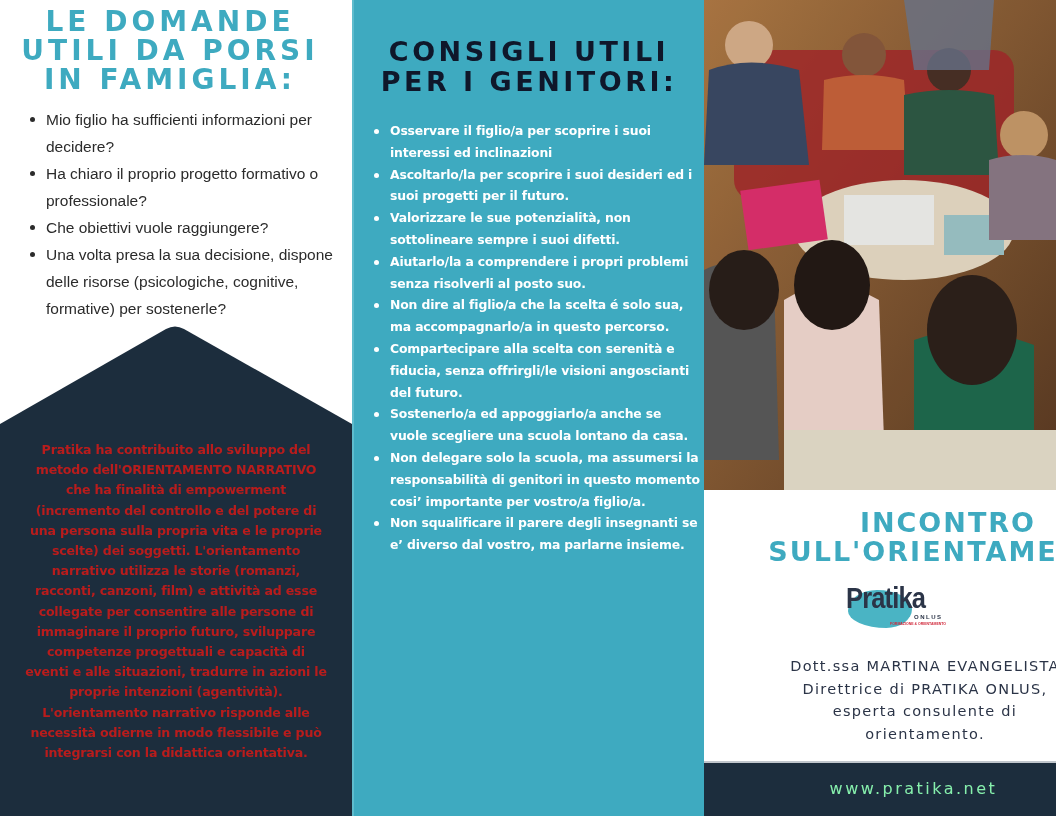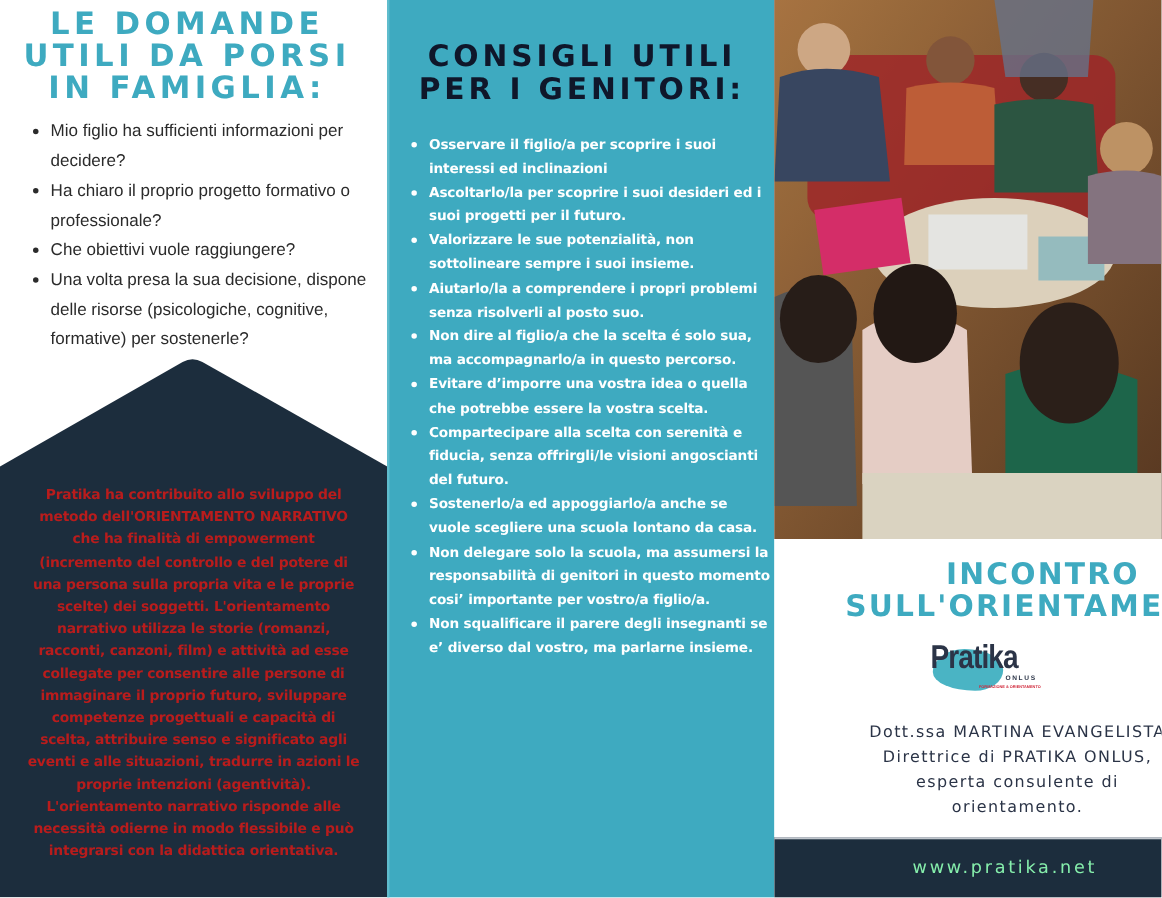--- a/index.html
+++ b/index.html
@@ -139,42 +139,40 @@
       <div>metodo dell'ORIENTAMENTO NARRATIVO</div>
       <div>che ha finalità di empowerment</div>
       <div>(incremento del controllo e del potere di</div>
       <div>una persona sulla propria vita e le proprie</div>
       <div>scelte) dei soggetti. L'orientamento</div>
       <div>narrativo utilizza le storie (romanzi,</div>
       <div>racconti, canzoni, film) e attività ad esse</div>
       <div>collegate per consentire alle persone di</div>
       <div>immaginare il proprio futuro, sviluppare</div>
       <div>competenze progettuali e capacità di</div>
-      <div>scelta, attribuire senso e significato agli</div>
       <div>eventi e alle situazioni, tradurre in azioni le</div>
       <div>proprie intenzioni (agentività).</div>
       <div>L'orientamento narrativo risponde alle</div>
       <div>necessità odierne in modo flessibile e può</div>
       <div>integrarsi con la didattica orientativa.</div>
     </div>
   </div>
 </section>
 
 <section class="col mid">
   <h2 class="mid-title">
     <span>CONSIGLI UTILI</span>
     <span>PER I GENITORI:</span>
   </h2>
   <ul class="tip-list">
     <li>Osservare il figlio/a per scoprire i suoi interessi ed inclinazioni</li>
     <li>Ascoltarlo/la per scoprire i suoi desideri ed i suoi progetti per il futuro.</li>
-    <li>Valorizzare le sue potenzialità, non sottolineare sempre i suoi insieme.</li>
+    <li>Valorizzare le sue potenzialità, non sottolineare sempre i suoi difetti.</li>
     <li>Aiutarlo/la a comprendere i propri problemi senza risolverli al posto suo.</li>
     <li>Non dire al figlio/a che la scelta é solo sua, ma accompagnarlo/a in questo percorso.</li>
-    <li>Evitare d’imporre una vostra idea o quella che potrebbe essere la vostra scelta.</li>
     <li>Compartecipare alla scelta con serenità e fiducia, senza offrirgli/le visioni angoscianti del futuro.</li>
     <li>Sostenerlo/a ed appoggiarlo/a anche se vuole scegliere una scuola lontano da casa.</li>
     <li>Non delegare solo la scuola, ma assumersi la responsabilità di genitori in questo momento cosi’ importante per vostro/a figlio/a.</li>
     <li>Non squalificare il parere degli insegnanti se e’ diverso dal vostro, ma parlarne insieme.</li>
   </ul>
 </section>
 
 <section class="col right">
   <div class="photo" aria-label="Group of students studying together around a table">
     <svg width="352" height="490" viewBox="0 0 352 490">

